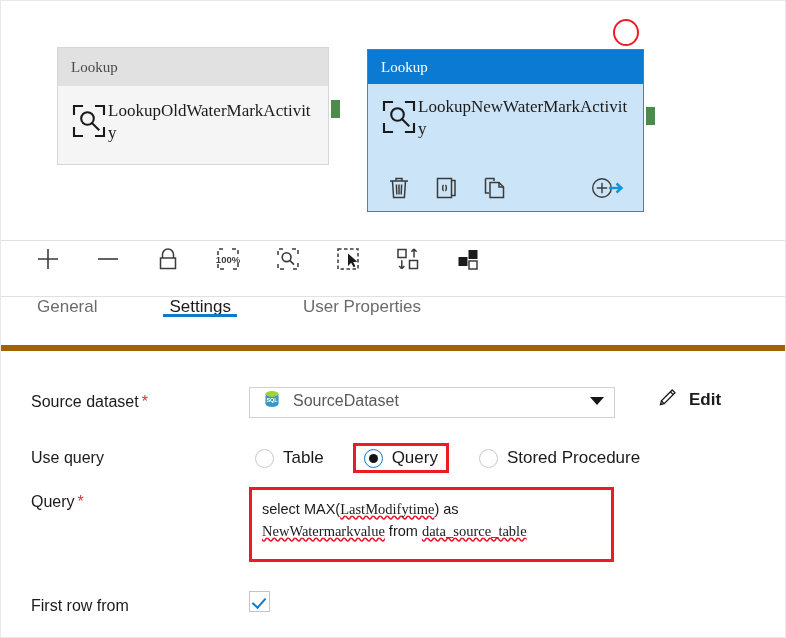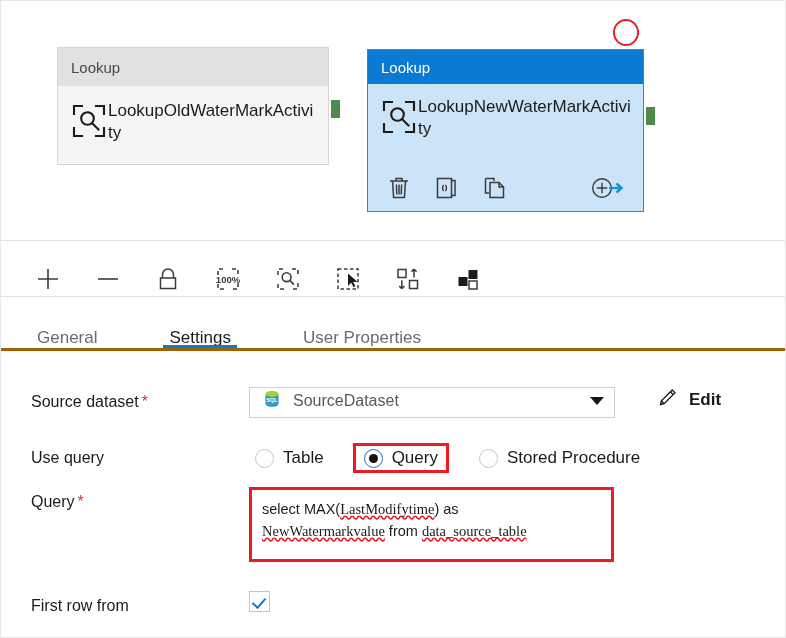--- a/index.html
+++ b/index.html
@@ -29,20 +29,21 @@
     width: 786px;
     height: 240px;
     background: #ffffff;
     border-bottom: 1px solid #e1e1e1;
     box-sizing: border-box;
   }
 
   .node {
     position: absolute;
     box-sizing: border-box;
+    font-family: Liberation Serif, serif;
   }
 
   
   .node-plain {
     left: 56px;
     top: 46px;
     width: 272px;
     height: 118px;
     background: #f5f5f5;
     border: 1px solid #d6d6d6;
@@ -149,21 +150,21 @@
   
   .toolbar {
     position: absolute;
     left: 0;
     top: 241px;
     width: 786px;
     height: 55px;
     background: #ffffff;
     border-bottom: 1px solid #e1e1e1;
     display: flex;
-    align-items: flex-end;
+    align-items: flex-start;
     padding-left: 30px;
     box-sizing: border-box;
   }
   .tool-btn {
     width: 34px;
     height: 34px;
     margin-right: 26px;
     display: flex;
     align-items: center;
     justify-content: center;
@@ -171,23 +172,23 @@
   }
 
   
   .tabstrip {
     position: absolute;
     left: 0;
     top: 296px;
     width: 786px;
     height: 54px;
     background: #ffffff;
-    border-bottom: 3px solid #a16207;
-    display: flex;
-    align-items: flex-end;
+    border-bottom: 6px solid #a16207;
+    display: flex;
+    align-items: flex-start;
     padding-left: 30px;
     box-sizing: border-box;
   }
   .tab {
     position: relative;
     display: flex;
     align-items: center;
     font-size: 17px;
     color: #6b6b6b;
     padding: 0 6px;

